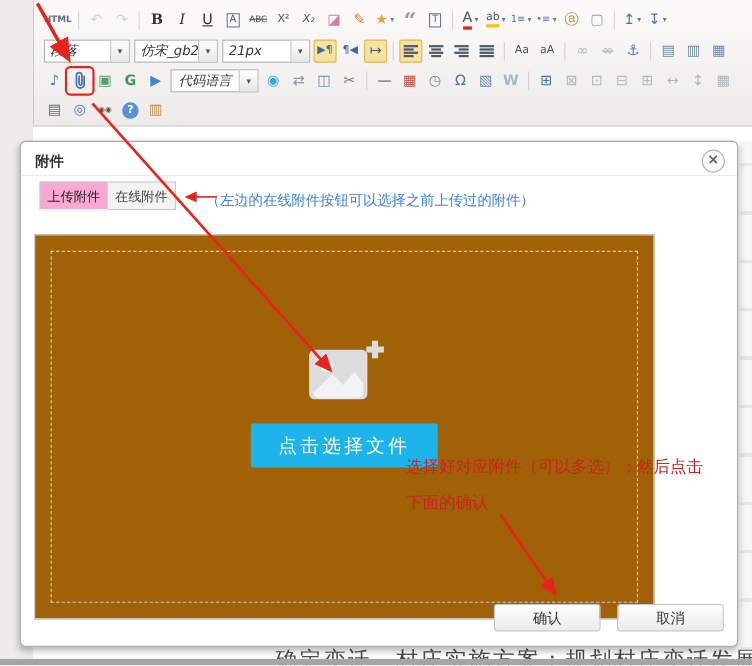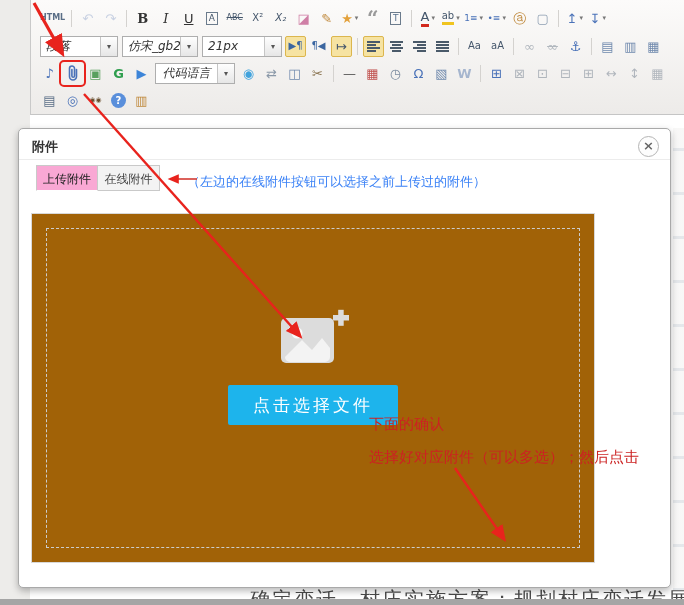--- a/index.html
+++ b/index.html
@@ -377,24 +377,28 @@
           <circle cx="21" cy="26" r="5.5" fill="#f9f9f9"></circle>
           <path d="M9 50 L26 33 L36 43 L46 31 L54 41 V50 a5 5 0 0 1 -5 5 H14 a5 5 0 0 1 -5 -5 Z" fill="#f3f3f3"></path>
           <rect x="57" y="8" width="16" height="5.5" fill="#dcdcdc"></rect>
           <rect x="62.2" y="2.8" width="5.5" height="16" fill="#dcdcdc"></rect>
         </svg>
         <button class="select-btn">点击选择文件</button>
       </div>
     </div>
 
     <div class="note-bottom">
+      <div>选择好对应附件（可以多选）；然后点击</div>
       <div>下面的确认</div>
-      <div>选择好对应附件（可以多选）；然后点击</div>
     </div>
 
+    <div class="dlg-footer">
+      <button class="dlg-btn">确认</button>
+      <button class="dlg-btn">取消</button>
+    </div>
   </div>
 
   <svg class="arrows" width="684" height="605">
     <defs>
       <marker id="ah" markerWidth="8" markerHeight="8" refX="5.5" refY="3" orient="auto">
         <path d="M0,0 L7,3 L0,6 Z" fill="#e8231d"></path>
       </marker>
     </defs>
     <line x1="34" y1="3" x2="62" y2="53" stroke="#e8231d" stroke-width="3.2" marker-end="url(#ah)"></line>
     <line x1="84" y1="94" x2="300" y2="336" stroke="#e8231d" stroke-width="2.4" marker-end="url(#ah)"></line>

